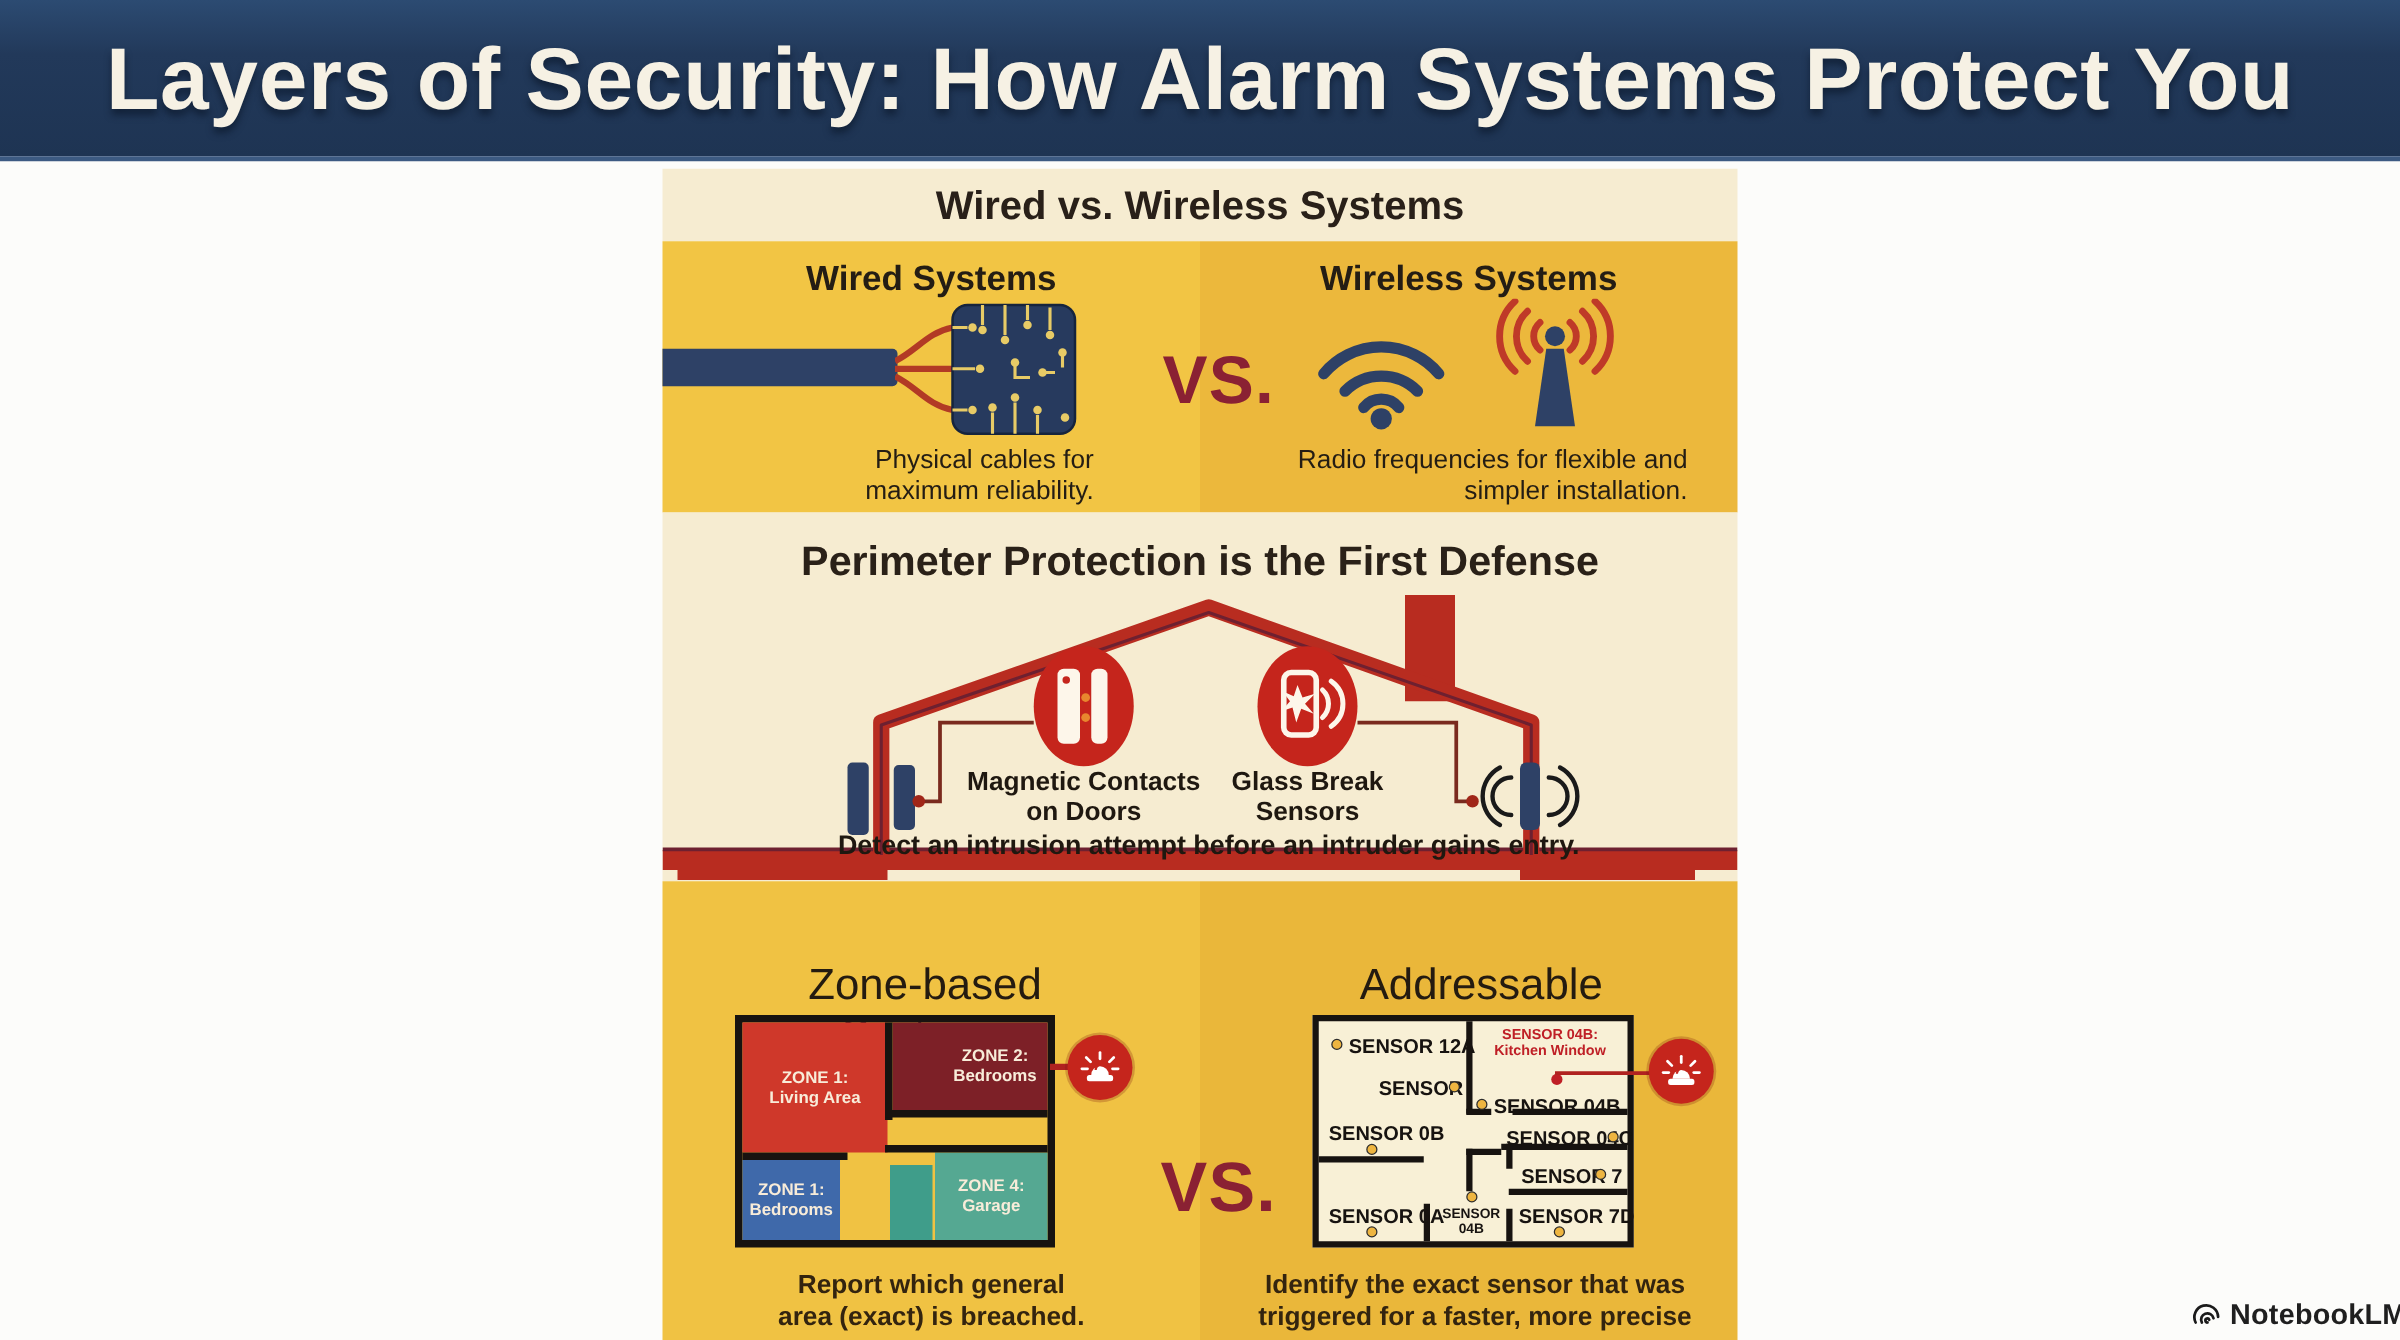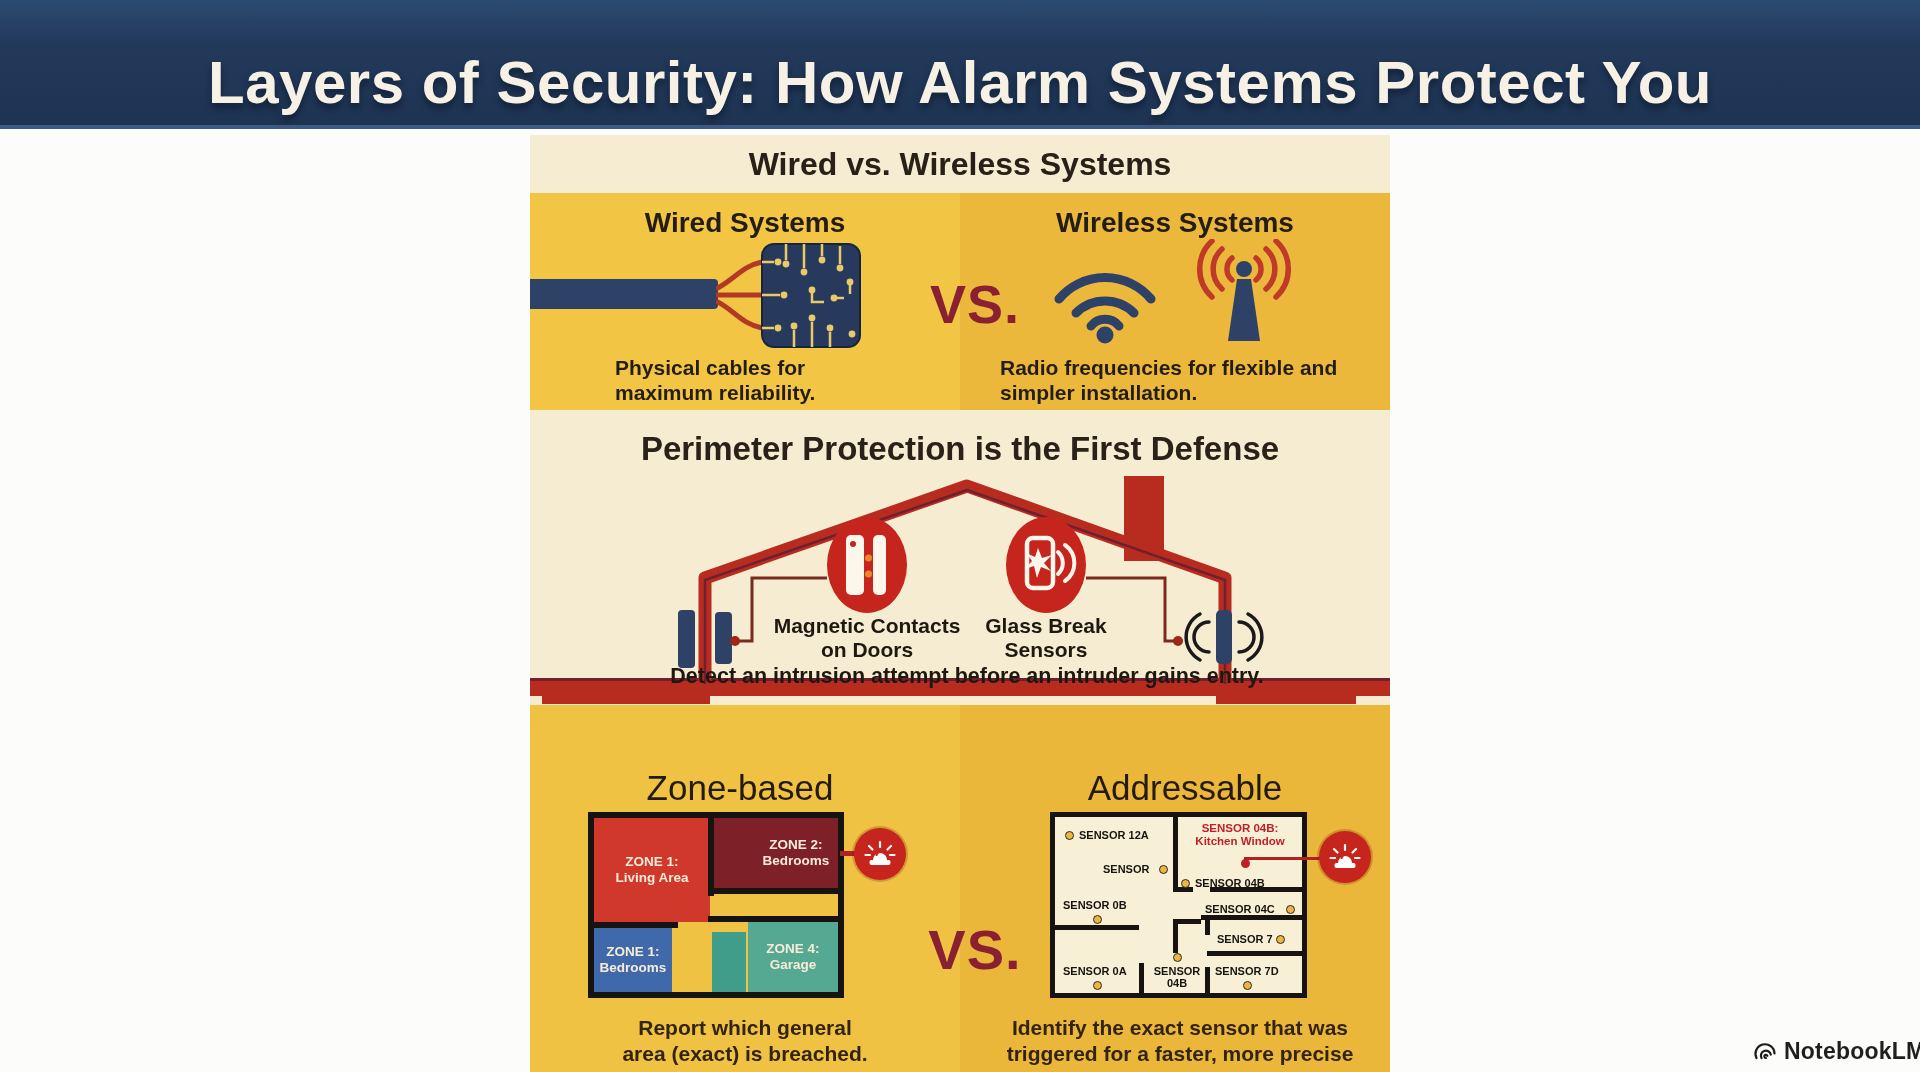--- a/index.html
+++ b/index.html
@@ -5,42 +5,42 @@
   * { margin:0; padding:0; box-sizing:border-box; }
   body { font-family:"Liberation Sans","DejaVu Sans",sans-serif; background:#ffffff; }
   .page { position:relative; width:1920px; height:1072px; background:#fcfcfa; overflow:hidden; }
 
   
   .banner { position:absolute; left:0; top:0; width:1920px; height:129px;
     background:linear-gradient(180deg,#2c4b72 0%,#22395a 35%,#1e3453 100%);
     border-bottom:4px solid #3c5a82; }
   .banner-title { position:absolute; left:0; top:0; width:100%; height:125px;
     display:flex; align-items:center; justify-content:center;
-    font-size:60px; font-weight:800; letter-spacing:.5px; color:#f6f1e4;
-    text-shadow:0 5px 6px rgba(8,18,34,.55); white-space:nowrap;margin-top:20px; }
+    font-size:70px; font-weight:800; letter-spacing:.5px; color:#f6f1e4;
+    text-shadow:0 5px 6px rgba(8,18,34,.55); white-space:nowrap; }
 
   
   .content { position:absolute; left:530px; top:135px; width:860px; height:937px; }
 
   .sec-ww-header { position:absolute; left:0; top:0; width:860px; height:58px;
     background:#f6ecd1; display:flex; align-items:center; justify-content:center;
     font-size:32px; font-weight:800; color:#292019; }
 
   .sec-ww-body { position:absolute; left:0; top:58px; width:860px; height:217px;
     background:linear-gradient(90deg,#f2c544 0 50%,#ecb83c 50% 100%); }
   .col-title { position:absolute; top:14px; font-size:28px; font-weight:800; color:#241d14; text-align:center; }
   .wired-title  { left:40px;  width:350px; }
   .wireless-title { left:495px; width:300px; }
   .cable-bar { position:absolute; left:0; top:86px; width:188px; height:30px;
     background:#2e4166; border-radius:0 4px 4px 0; }
   .board-svg { position:absolute; left:186px; top:45px; }
   .wifi-svg { position:absolute; left:515px; top:56px; }
   .antenna-svg { position:absolute; left:658px; top:46px; }
-  .col-caption { position:absolute; font-size:21px; line-height:25px; font-weight:700;
-    color:#241d14; text-align:left; }
+  .col-caption { position:absolute; font-size:21px; line-height:25px; font-weight:400;
+    color:#241d14; text-align:right; }
   .wired-caption { left:85px; top:162px; width:260px; }
   .wireless-caption { left:470px; top:162px; width:350px; }
   .vs-top { position:absolute; left:375px; top:80px; width:140px; text-align:center;
     font-size:54px; font-weight:800; color:#8a2133; letter-spacing:1px; }
 
   
   .sec-perimeter { position:absolute; left:0; top:275px; width:860px; height:295px; background:#f6ecd1; }
   .perimeter-header { position:absolute; left:0; top:20px; width:860px; text-align:center;
     font-size:33px; font-weight:800; color:#2a2118; }
   .house-wrap { position:absolute; left:0; top:60px; width:960px; height:235px; }
@@ -69,21 +69,21 @@
     text-align:center; }
   .zb-living  { left:0;   top:0;    width:116px; height:104px; background:#cf382a; }
   .zb-bed2    { left:120px;top:0;   width:124px; height:70px;  background:#7d2027;padding-left:40px; }
   .zb-bed1    { left:0;   top:110px;width:78px;  height:64px;  background:#3f69aa; }
   .zb-sliver  { left:118px;top:114px;width:34px; height:60px;  background:#3f9d8a; }
   .zb-garage  { left:154px;top:104px;width:90px; height:70px;  background:#55a892; }
   .wall { position:absolute; background:#171310; }
 
   .plan-right { position:absolute; left:520px; top:107px; width:257px; height:186px;
     border:5px solid #171310; background:#f8f0d6; }
-  .sensor-label { position:absolute; font-size:11px; font-weight:800; color:#171310; white-space:nowrap; }
+  .sensor-label { position:absolute; font-size:16px; font-weight:800; color:#171310; white-space:nowrap; }
   .sensor-dot { position:absolute; width:9px; height:9px; border-radius:50%;
     background:#eeb540; border:1.5px solid #2b2b2b; }
   .kitchen-label { position:absolute; left:126px; top:5px; width:118px; text-align:center;
     font-size:11.5px; line-height:13px; font-weight:800; color:#bf1f26; }
   .red-dot { position:absolute; width:9px; height:9px; border-radius:50%; background:#bf1f26; }
   .s04b2-label { position:absolute; left:92px; top:148px; width:60px; text-align:center;
     font-size:11px; line-height:12px; font-weight:800; color:#171310; }
 
   .connector-line { position:absolute; background:#b02220; }
   .alarm-circle { position:absolute; width:52px; height:52px; border-radius:50%;

